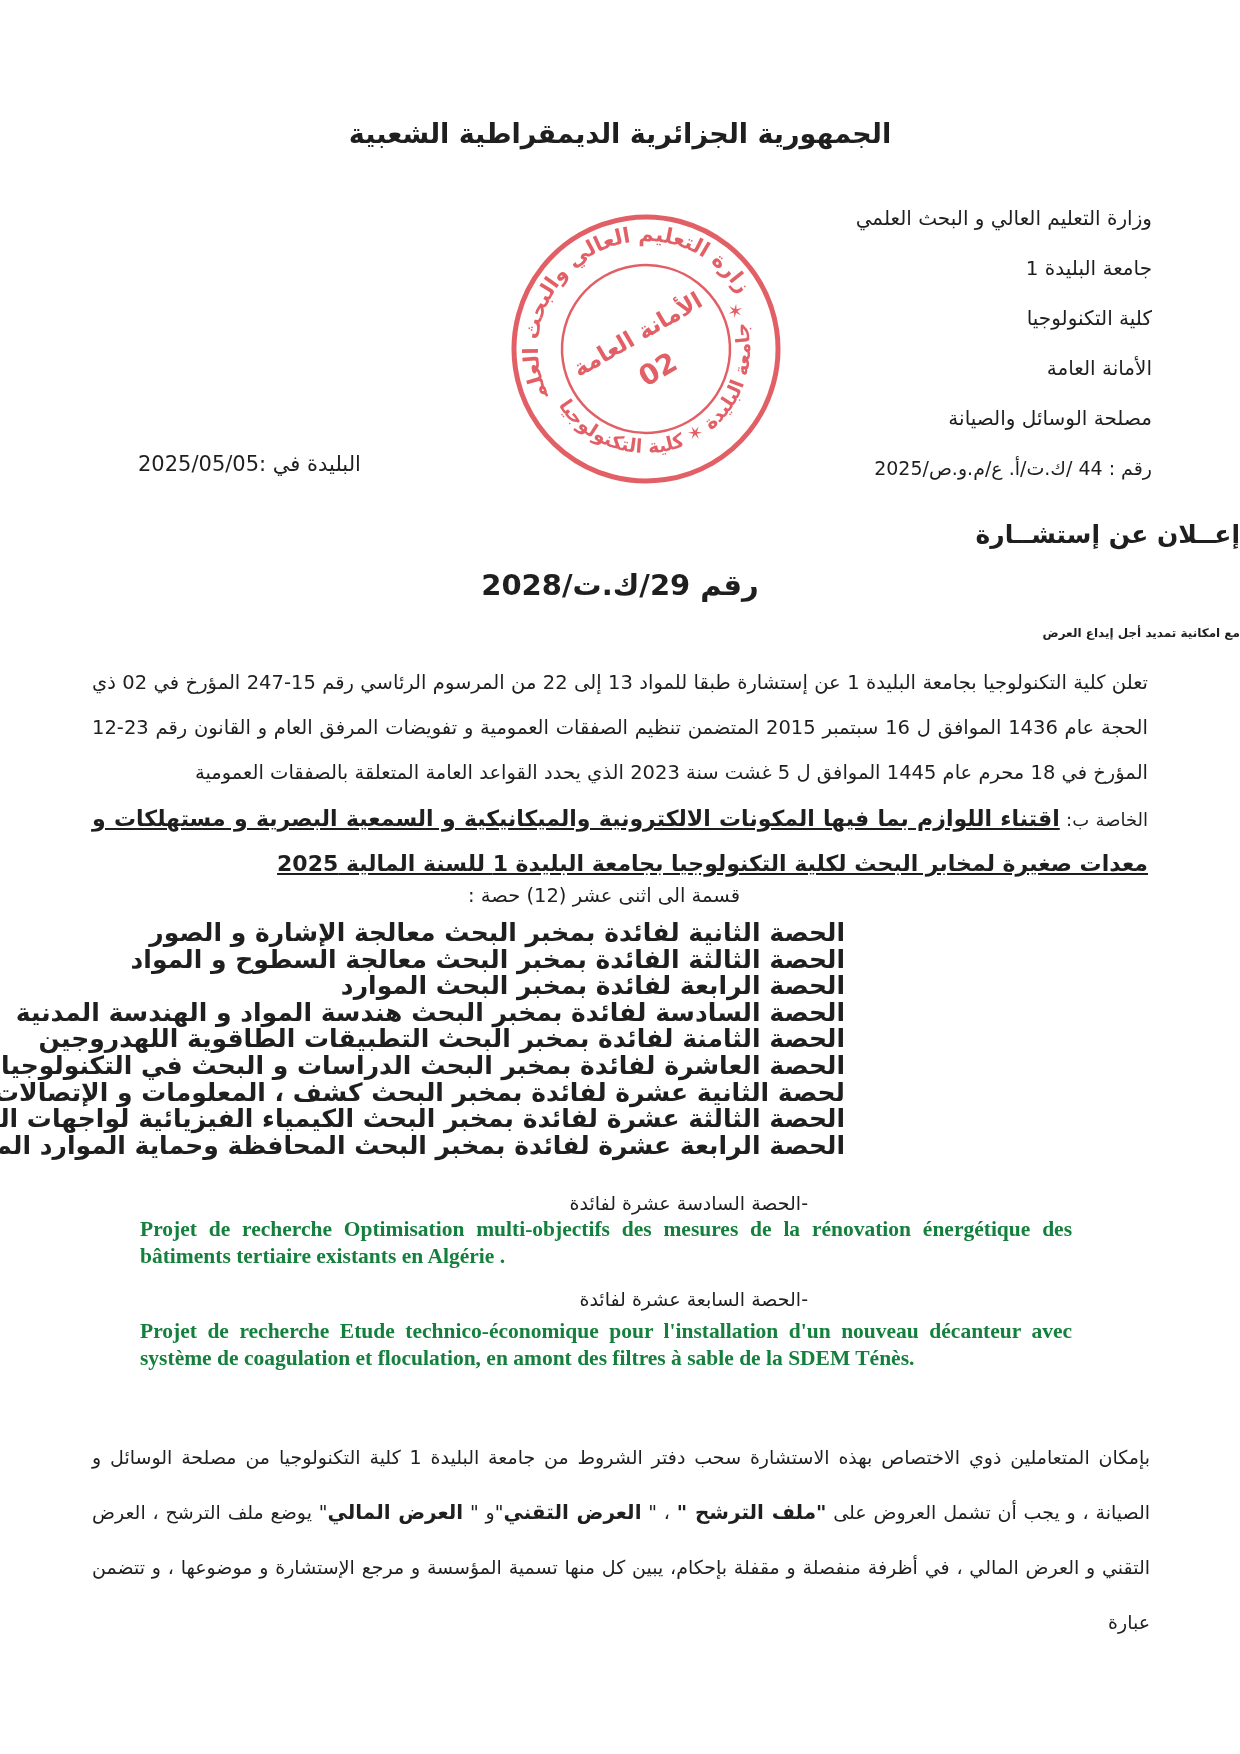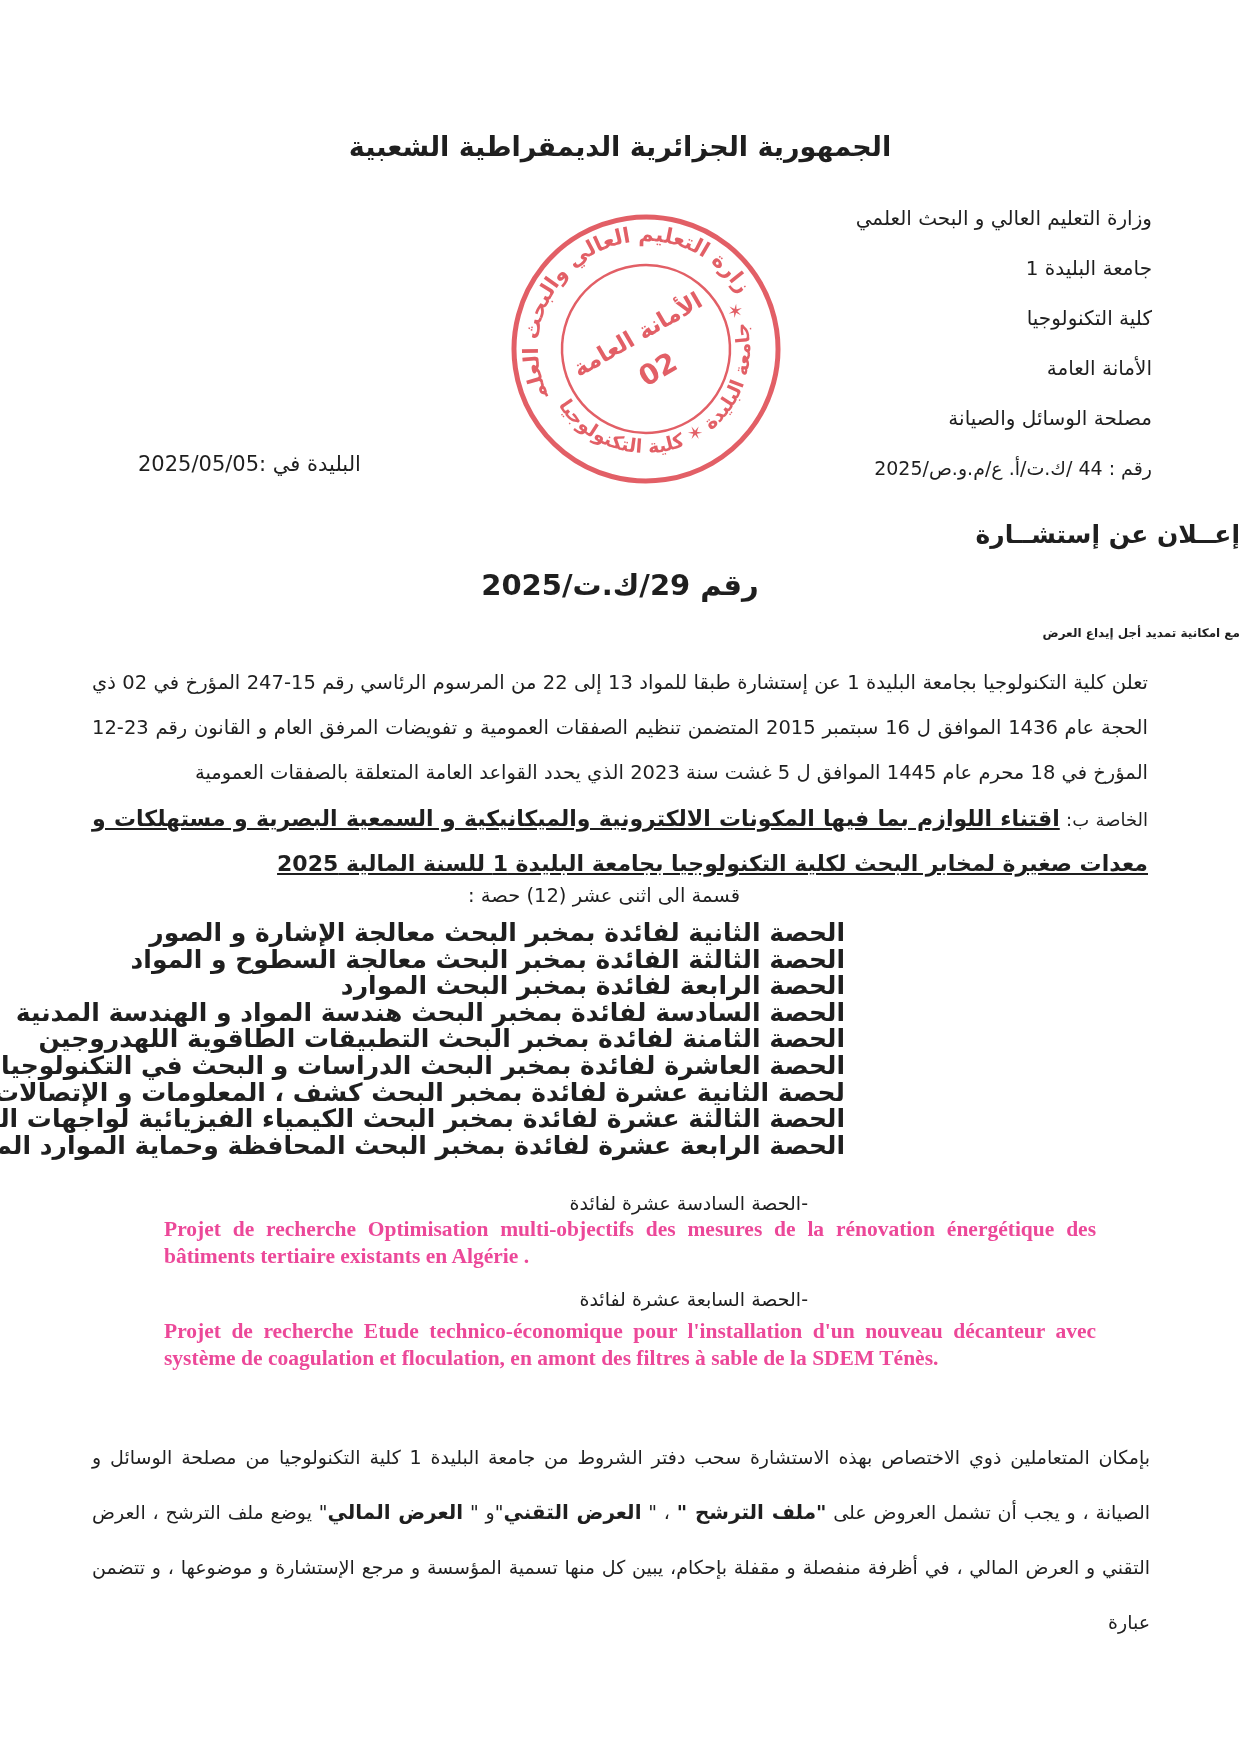--- a/index.html
+++ b/index.html
@@ -6,21 +6,21 @@
   .page{
     position:relative;
     width:1240px;height:1754px;
     margin:0 auto;
     background:#ffffff;
     overflow:hidden;
     font-family:"DejaVu Sans",sans-serif;
     color:#1f1f1f;
   }
   .republic-title{
-    position:absolute;top:131px;left:0;width:100%;
+    position:absolute;top:118px;left:0;width:100%;
     text-align:center;font-size:27px;font-weight:bold;
     direction:rtl;letter-spacing:0.5px;
   }
   .header-block{
     position:absolute;top:193px;right:88px;
     direction:rtl;text-align:right;font-size:20px;line-height:50px;
     white-space:nowrap;
   }
   .header-block .ref-line{font-size:19px;}
   .date-line{
@@ -66,24 +66,24 @@
   }
   .lot-label-16{
     position:absolute;top:1192px;right:432px;
     direction:rtl;font-size:19px;white-space:nowrap;
   }
   .lot-label-17{
     position:absolute;top:1288px;right:432px;
     direction:rtl;font-size:19px;white-space:nowrap;
   }
   .project-fr{
-    position:absolute;left:164px;width:932px;
+    position:absolute;left:140px;width:932px;
     direction:ltr;text-align:justify;
     font-family:"Liberation Serif",serif;font-weight:bold;
-    font-size:21.5px;line-height:27px;color:#ec4899;
+    font-size:21.5px;line-height:27px;color:#15803d;
   }
   .project-1{top:1216px;}
   .project-2{top:1318px;}
   .footer-par{
     position:absolute;top:1430px;left:92px;width:1058px;
     direction:rtl;text-align:justify;font-size:19px;line-height:55px;
   }
   .footer-par b{font-size:20px;}
 </style>
 </head>
@@ -115,21 +115,21 @@
       <textPath href="#arcTop" startOffset="50%" text-anchor="middle">وزارة التعليم العالي والبحث العلمي</textPath>
     </text>
     <text font-size="19" font-weight="bold" direction="rtl" fill="#df4a52">
       <textPath href="#arcBottom" startOffset="50%" text-anchor="middle">✶ جامعة البليدة ✶ كلية التكنولوجيا</textPath>
     </text>
     <text x="141" y="132" text-anchor="middle" font-size="23" font-weight="bold" direction="rtl" fill="#df4a52">الأمانة العامة</text>
     <text x="141" y="174" text-anchor="middle" font-size="28" font-weight="bold" fill="#df4a52">02</text>
   </svg>
 
   <div class="ann-title">إعــلان عن إستشــارة</div>
-  <div class="ann-number">رقم 29/ك.ت/2025</div>
+  <div class="ann-number">رقم 29/ك.ت/2028</div>
   <div class="ann-subtitle">مع امكانية تمديد أجل إيداع العرض</div>
 
   <div class="intro">تعلن كلية التكنولوجيا بجامعة البليدة 1 عن إستشارة طبقا للمواد 13 إلى 22 من المرسوم الرئاسي رقم 15-247 المؤرخ في 02 ذي الحجة عام 1436 الموافق ل 16 سبتمبر 2015 المتضمن تنظيم الصفقات العمومية و تفويضات المرفق العام و القانون رقم 23-12 المؤرخ في 18 محرم عام 1445 الموافق ل 5 غشت سنة 2023  الذي يحدد القواعد العامة المتعلقة بالصفقات العمومية</div>
 
   <div class="subject"><span>الخاصة  ب:  </span><b>اقتناء اللوازم بما فيها المكونات الالكترونية والميكانيكية و السمعية البصرية و مستهلكات و معدات صغيرة  لمخابر البحث لكلية التكنولوجيا بجامعة البليدة 1 للسنة المالية 2025</b></div>
 
   <div class="lots-intro">قسمة الى اثنى عشر (12) حصة  :</div>
 
   <div class="lots-list">
     <div>الحصة الثانية لفائدة  بمخبر البحث معالجة الإشارة و الصور</div>

